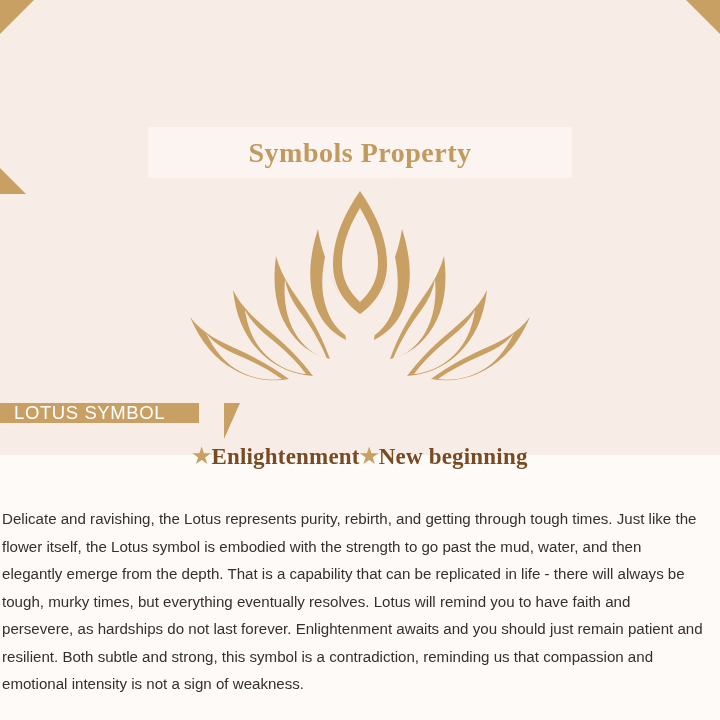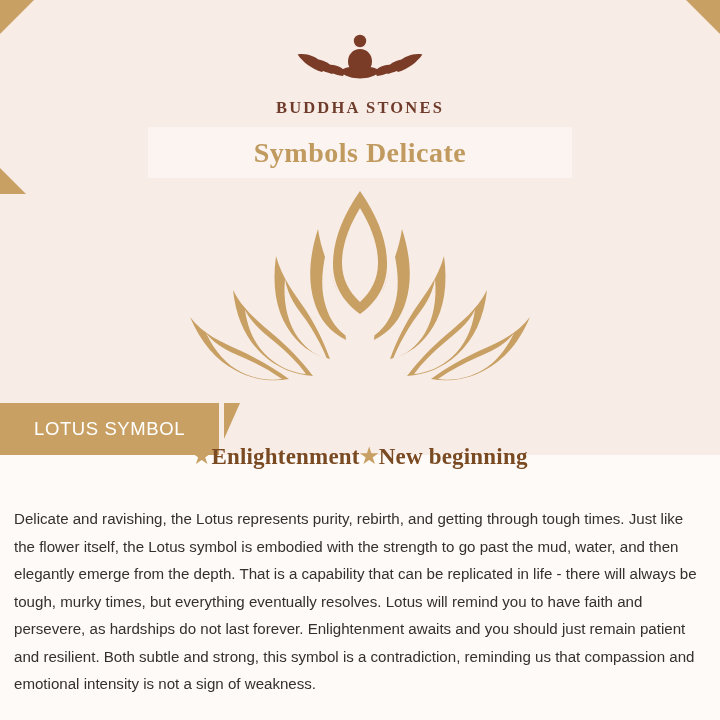--- a/index.html
+++ b/index.html
@@ -98,25 +98,25 @@
     position: absolute;
     top: 186px;
     left: 0; right: 0;
     text-align: center;
   }
   
   .ribbon {
     position: absolute;
     top: 403px;
     left: 0;
-    height: 52px;
+    height: 20px;
     background: #c8a063;
     display: flex;
     align-items: center;
-    padding-left: 34px;
+    padding-left: 14px;
     padding-right: 34px;
   }
   .ribbon-label {
     color: #ffffff;
     font-size: 18.5px;
     letter-spacing: 0.6px;
   }
   .ribbon-tail {
     position: absolute;
     left: 224px;
@@ -142,68 +142,43 @@
     font-size: 21px;
     vertical-align: 1px;
   }
   .headline .h-part {
     display: inline;
   }
   
   .body-copy {
     position: absolute;
     top: 505px;
-    left: 14px;
+    left: 2px;
     right: 16px;
     font-size: 15.1px;
     line-height: 27.5px;
     color: #33302e;
     text-align: left;
   }
 </style>
 </head>
 <body>
 
 <div class="page">
 
   <div class="upper-bg"></div>
   <div class="lower-bg"></div>
 
   <div class="corner-tl"></div>
   <div class="corner-tr"></div>
   <div class="corner-ml"></div>
 
-  <div class="logo-wrap">
-    <span class="logo-mark">
-      <svg class="logo-mark" width="170" height="72" viewBox="0 0 170 72" xmlns="http://www.w3.org/2000/svg">
-        <g fill="#7a3b27">
-
-          <circle cx="85" cy="19" r="6.2"></circle>
-          <path d="M85 27c-7 0-12 5.5-12 12.5 0 4 1.8 7.4 4.6 9.5h14.8c2.8-2.1 4.6-5.5 4.6-9.5C97 32.5 92 27 85 27z"></path>
-          <path d="M66 48c4-2.5 9-3.6 19-3.6s15 1.1 19 3.6c-3 3.4-10.5 5.2-19 5.2S69 51.4 66 48z"></path>
-        </g>
-        <g fill="#7a3b27">
-
-          <path d="M68 54c-9-1-16-4.5-20-9.5 6-3 13-2.4 19 1.8 1 .8 1.6 1.9 1.9 3.1.3 1.6.2 3.1-.9 4.6z"></path>
-          <path d="M57 52c-10-2.5-17.6-7-22.5-13.4 7-2.3 15.3-.6 21.6 4.8 1.4 1.2 2.3 2.7 2.6 4.3.3 1.6 0 3-1.7 4.3z"></path>
-          <path d="M47 50c-10.6-3.6-18.8-9.6-24.4-17.6 8.2-1.6 17.4 1.2 24.2 8 1.5 1.5 2.4 3.2 2.5 4.9.1 1.8-.5 3.3-2.3 4.7z"></path>
-
-          <path d="M102 54c9-1 16-4.5 20-9.5-6-3-13-2.4-19 1.8-1 .8-1.6 1.9-1.9 3.1-.3 1.6-.2 3.1.9 4.6z"></path>
-          <path d="M113 52c10-2.5 17.6-7 22.5-13.4-7-2.3-15.3-.6-21.6 4.8-1.4 1.2-2.3 2.7-2.6 4.3-.3 1.6 0 3 1.7 4.3z"></path>
-          <path d="M123 50c10.6-3.6 18.8-9.6 24.4-17.6-8.2-1.6-17.4 1.2-24.2 8-1.5 1.5-2.4 3.2-2.5 4.9-.1 1.8.5 3.3 2.3 4.7z"></path>
-
-          <path d="M85 56.5c-7.5 0-14-2-17.5-5.2 4.5-3.2 10.8-5 17.5-5s13 1.8 17.5 5c-3.5 3.2-10 5.2-17.5 5.2z"></path>
-        </g>
-      </svg>
-    </span>
-    <div class="brand-name">BUDDHA STONES</div>
-  </div>
 
   <div class="title-bar">
-    <div class="title-text">Symbols Delicate</div>
+    <div class="title-text">Symbols Property</div>
   </div>
 
   <div class="lotus-wrap">
     <svg width="420" height="215" viewBox="0 0 420 215" xmlns="http://www.w3.org/2000/svg">
       <g fill="#c8a063">
 
         <path d="M210 5c-18 26-27 50-27 73 0 21 10 38 27 50 17-12 27-29 27-50 0-23-9-47-27-73z"></path>
 
         <path d="M168 43c-9 28-10 52-4 72 5 18 16 31 32 39-2-20-5-38-11-55-6-18-14-35-17-56z"></path>
 

